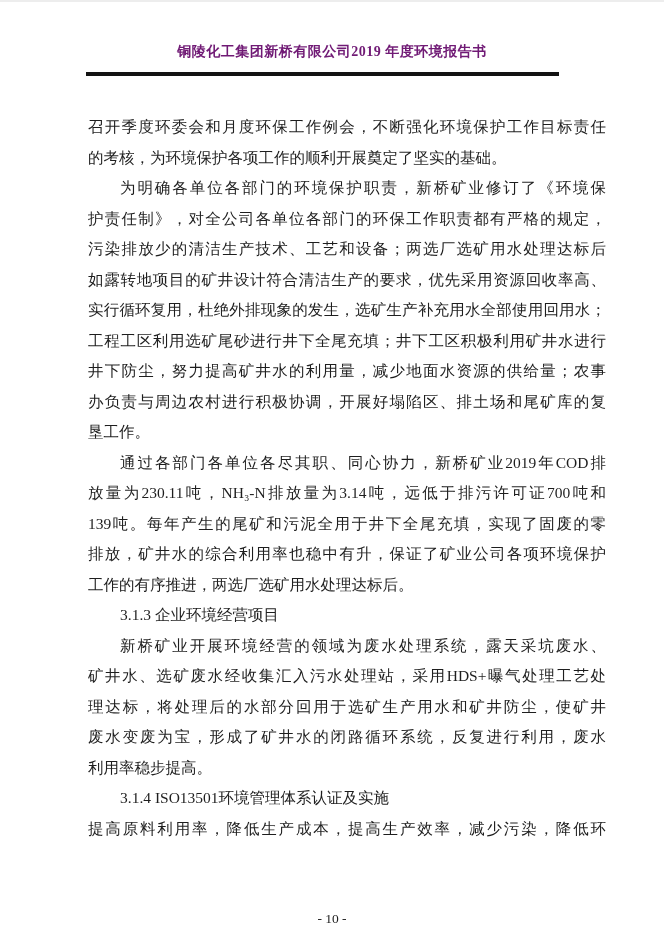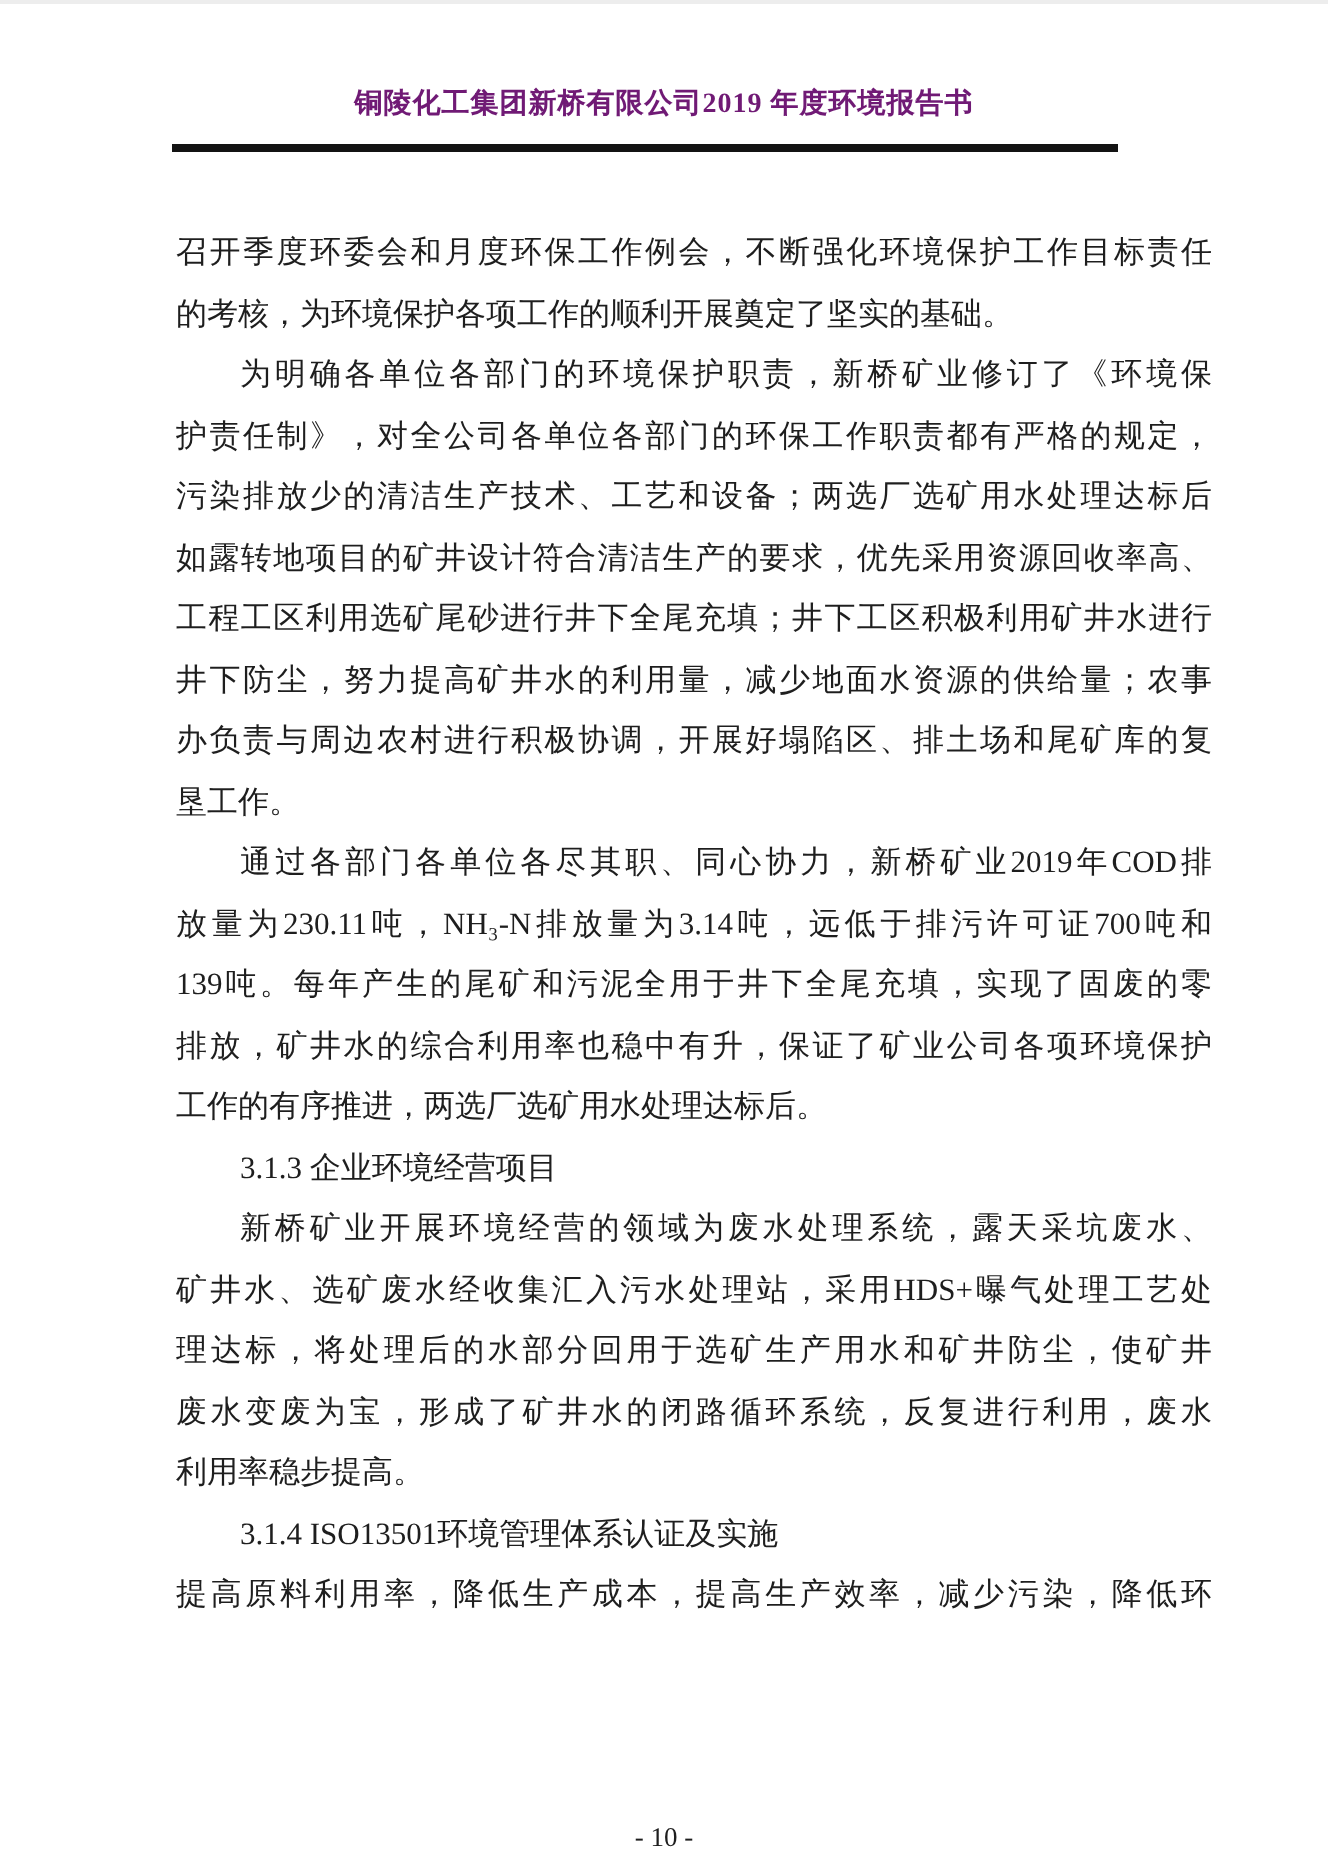--- a/index.html
+++ b/index.html
@@ -73,20 +73,21 @@
 
   <div class="header-rule"></div>
 
   <main class="doc-body">
       <div class="line fill">召开季度环委会和月度环保工作例会，不断强化环境保护工作目标责任</div>
       <div class="line nofill">的考核，为环境保护各项工作的顺利开展奠定了坚实的基础。</div>
       <div class="line fill indent">为明确各单位各部门的环境保护职责，新桥矿业修订了《环境保</div>
       <div class="line fill">护责任制》，对全公司各单位各部门的环保工作职责都有严格的规定，</div>
       <div class="line fill">污染排放少的清洁生产技术、工艺和设备；两选厂选矿用水处理达标后</div>
       <div class="line fill">如露转地项目的矿井设计符合清洁生产的要求，优先采用资源回收率高、</div>
+      <div class="line fill">实行循环复用，杜绝外排现象的发生，选矿生产补充用水全部使用回用水；</div>
       <div class="line fill">工程工区利用选矿尾砂进行井下全尾充填；井下工区积极利用矿井水进行</div>
       <div class="line fill">井下防尘，努力提高矿井水的利用量，减少地面水资源的供给量；农事</div>
       <div class="line fill">办负责与周边农村进行积极协调，开展好塌陷区、排土场和尾矿库的复</div>
       <div class="line nofill">垦工作。</div>
       <div class="line fill indent">通过各部门各单位各尽其职、同心协力，新桥矿业2019年COD排</div>
       <div class="line fill">放量为230.11吨，NH₃-N排放量为3.14吨，远低于排污许可证700吨和</div>
       <div class="line fill">139吨。每年产生的尾矿和污泥全用于井下全尾充填，实现了固废的零</div>
       <div class="line fill">排放，矿井水的综合利用率也稳中有升，保证了矿业公司各项环境保护</div>
       <div class="line nofill">工作的有序推进，两选厂选矿用水处理达标后。</div>
       <div class="line nofill indent">3.1.3 企业环境经营项目</div>

